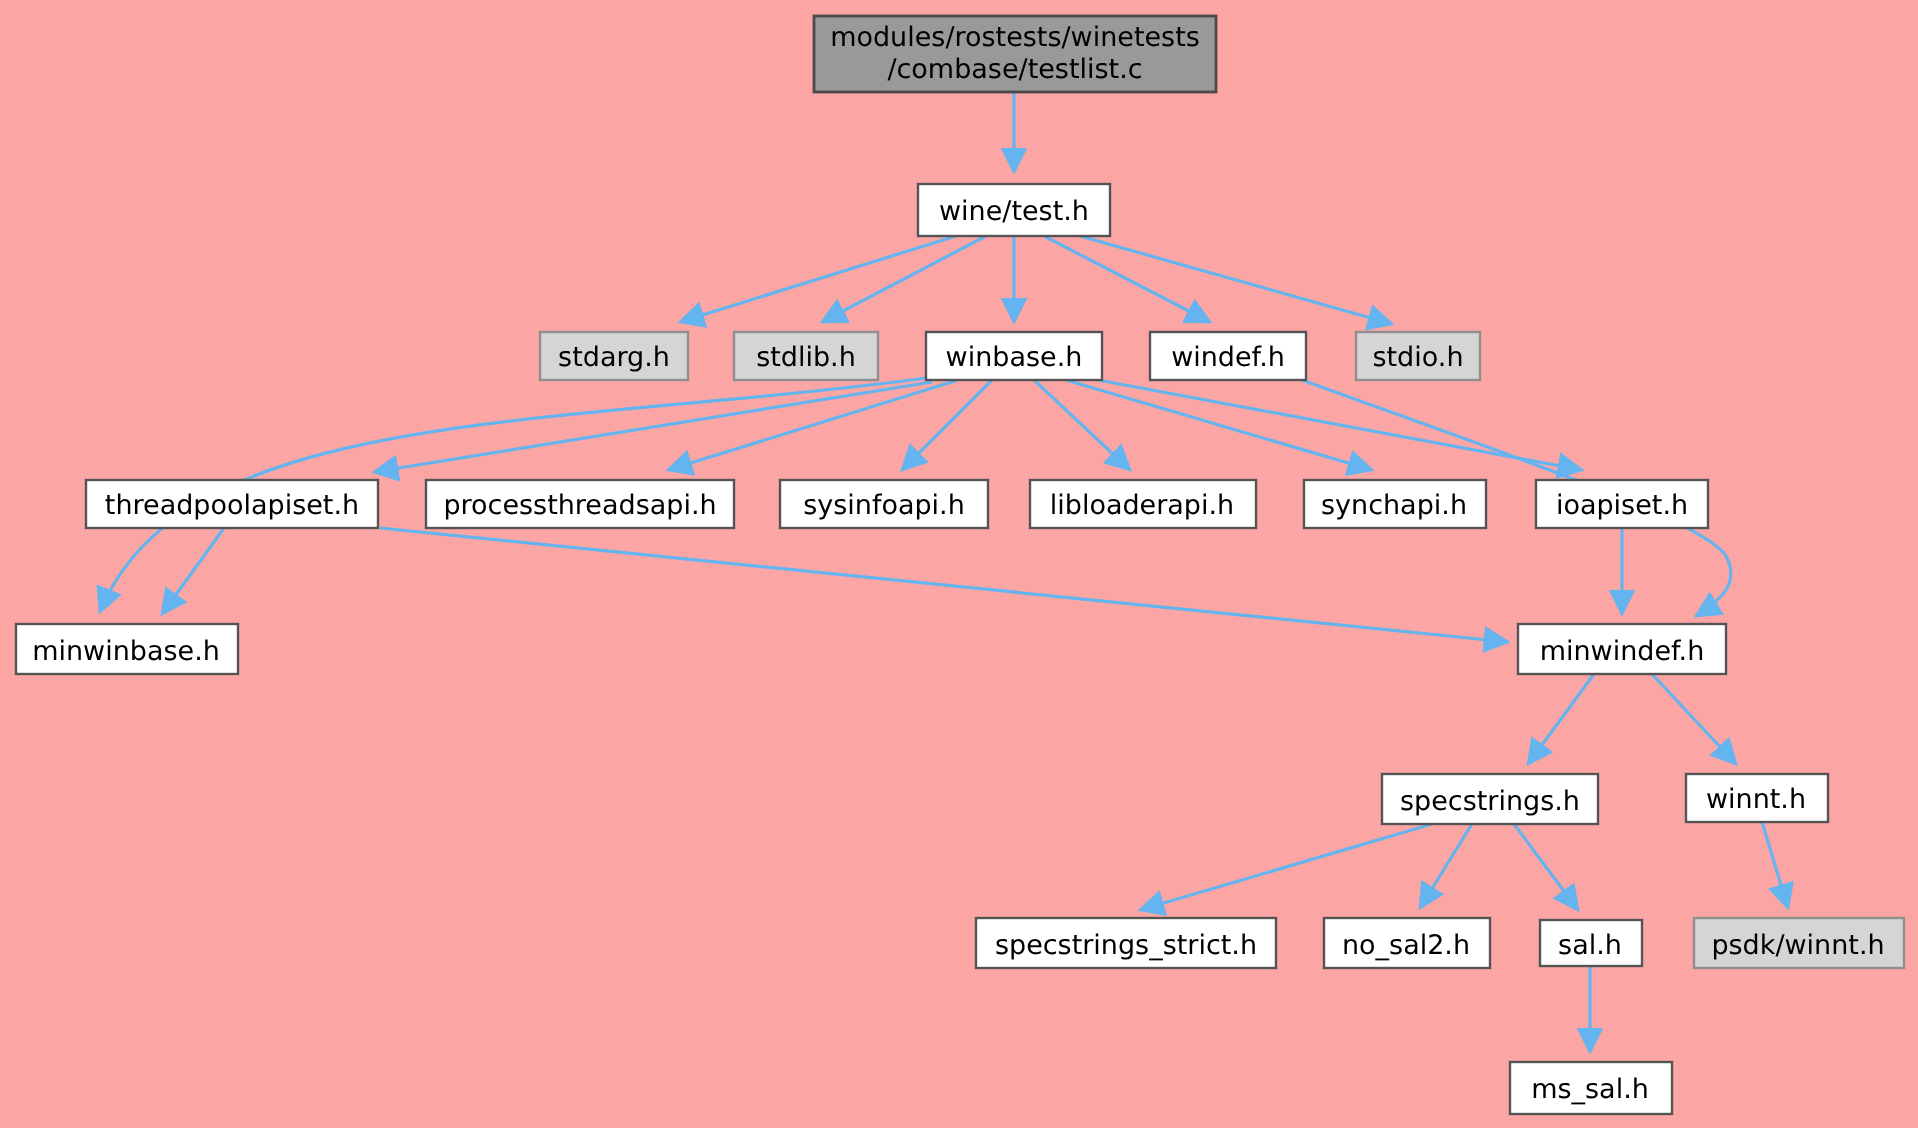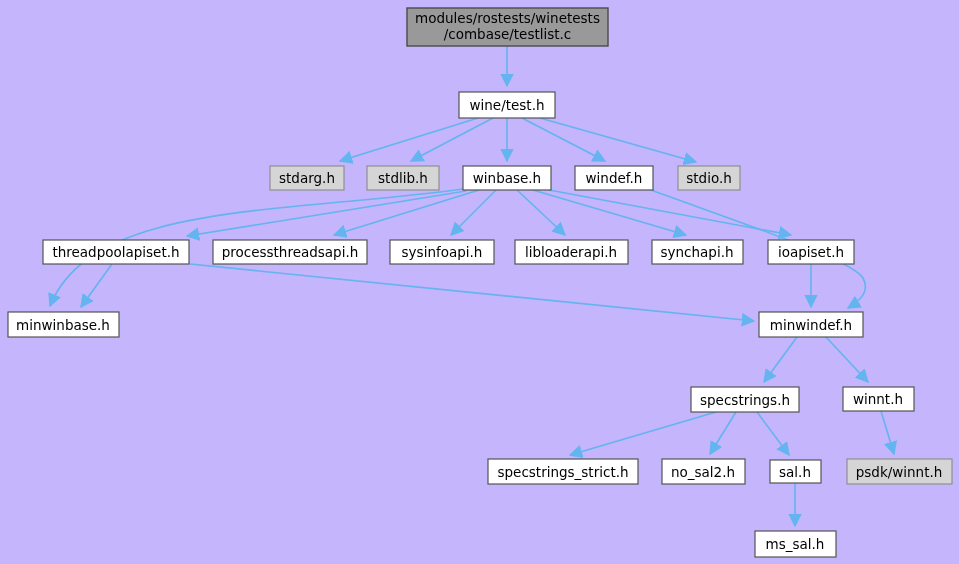--- a/index.html
+++ b/index.html
@@ -1,16 +1,16 @@
 <!DOCTYPE html>
 <html><head>
 <meta charset="utf-8">
 <style>
   html,body{margin:0;padding:0;background:#000;}
-  .canvas{width:959px;height:564px;background:#c4b5fd;position:relative;overflow:hidden;}
+  .canvas{width:959px;height:564px;background:#fca5a5;position:relative;overflow:hidden;}
   svg{display:block;font-family:"DejaVu Sans","Liberation Sans",sans-serif;}
   .node rect{stroke-width:1.2px;}
   .node.white rect{fill:#ffffff;stroke:#545454;}
   .node.gray rect{fill:#d5d5d5;stroke:#8f8f8f;}
   .node.root rect{fill:#999999;stroke:#4a4a4a;stroke-width:1.4px;}
   .node text{fill:#000000;font-size:13.5px;text-anchor:middle;}
   .edge{fill:none;stroke:#63b4ef;stroke-width:1.6px;}
 </style>
 </head>
 <body>

